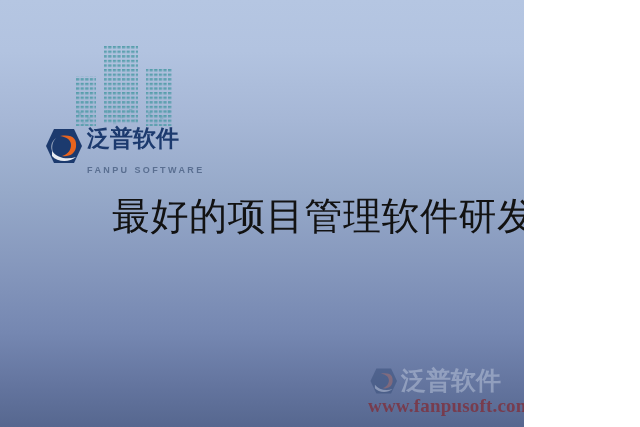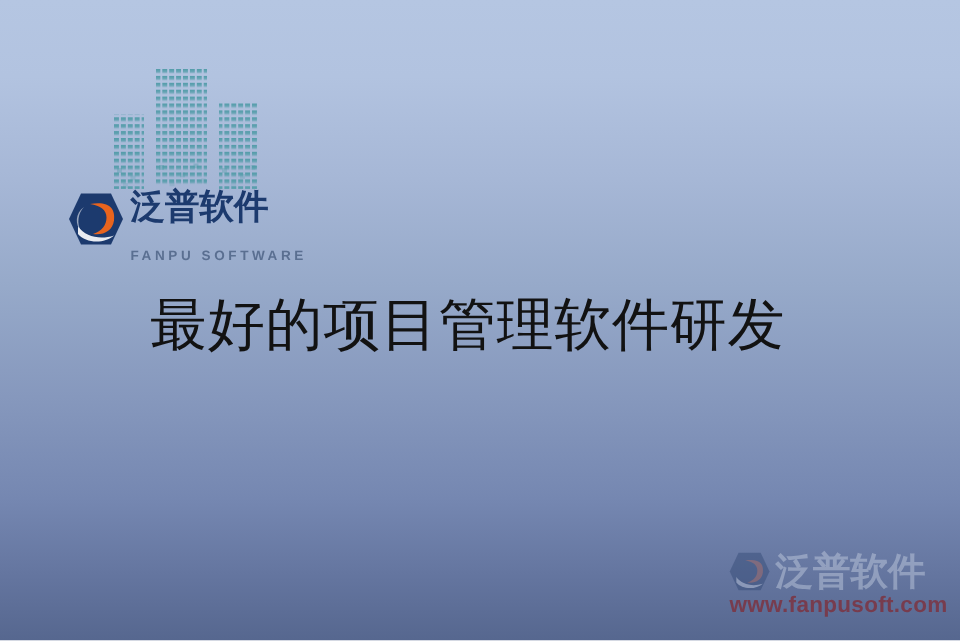--- a/index.html
+++ b/index.html
@@ -3,21 +3,21 @@
 <meta charset="utf-8">
 <style>
   html, body {
     margin: 0;
     padding: 0;
     background: #ffffff;
   }
 
   #banner {
     position: relative;
-    width: 640px;
+    width: 524px;
     height: 427px;
     overflow: hidden;
     font-family: "Liberation Sans", sans-serif;
     background: linear-gradient(to bottom,
         #b5c6e2 0%,
         #b2c3e0 12%,
         #a6b7d6 28%,
         #96a9c9 45%,
         #8698bd 62%,
         #7587b1 78%,
@@ -72,21 +72,21 @@
     color: #5a6f91;
     letter-spacing: 2.4px;
     line-height: 12px;
     margin-top: 13px;
     white-space: nowrap;
   }
 
   
   #headline {
     position: absolute;
-    left: 100px;
+    left: 112px;
     top: 192px;
     font-family: "DejaVu Serif", "Liberation Serif", serif;
     font-size: 38px;
     line-height: 48px;
     color: #121212;
     white-space: nowrap;
     letter-spacing: 0.5px;
   }
 
   
@@ -113,22 +113,22 @@
     font-family: "DejaVu Sans", "Liberation Sans", sans-serif;
     font-size: 25px;
     font-weight: bold;
     color: #cfd8e8;
     line-height: 28px;
     white-space: nowrap;
   }
   #wm-url {
     margin-top: 0px;
     text-align: center;
-    font-family: Liberation Sans, sans-serif;
-    font-size: 15px;
+    font-family: Liberation Serif, serif;
+    font-size: 19px;
     font-weight: bold;
     color: #7c3442;
     opacity: 0.85;
     letter-spacing: 0.2px;
     white-space: nowrap;
   }
 </style>
 </head>
 <body>
 

